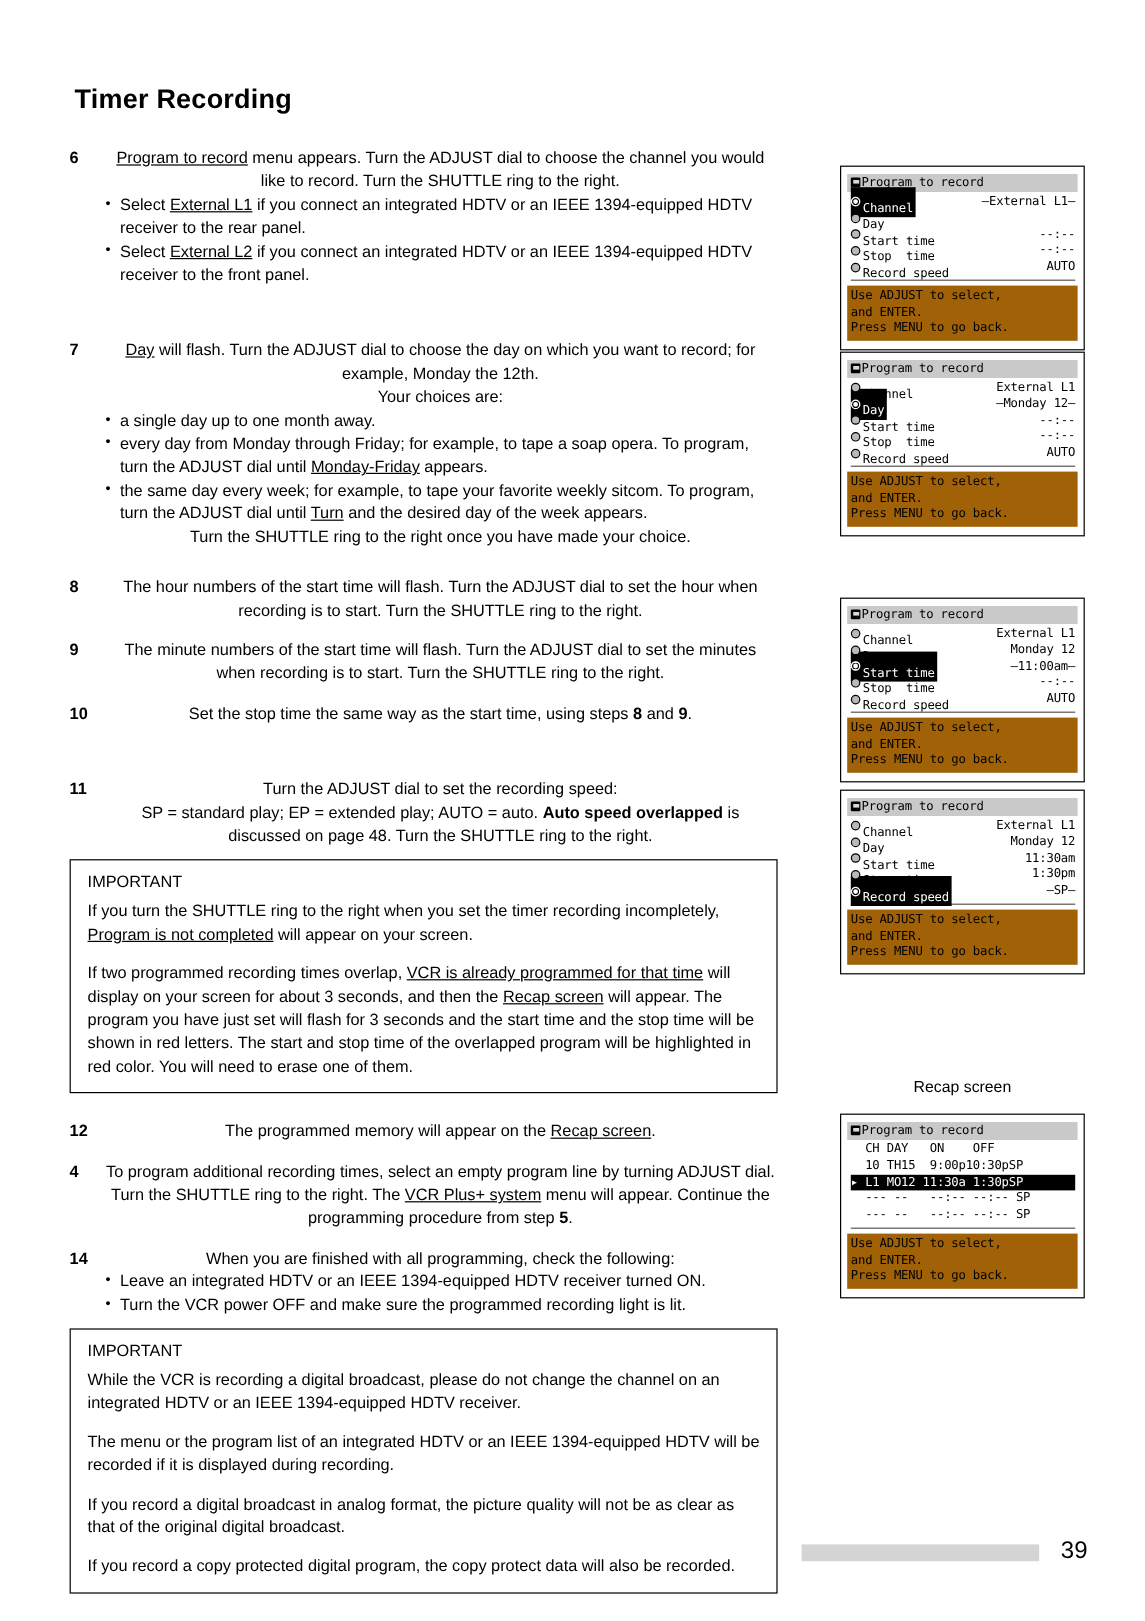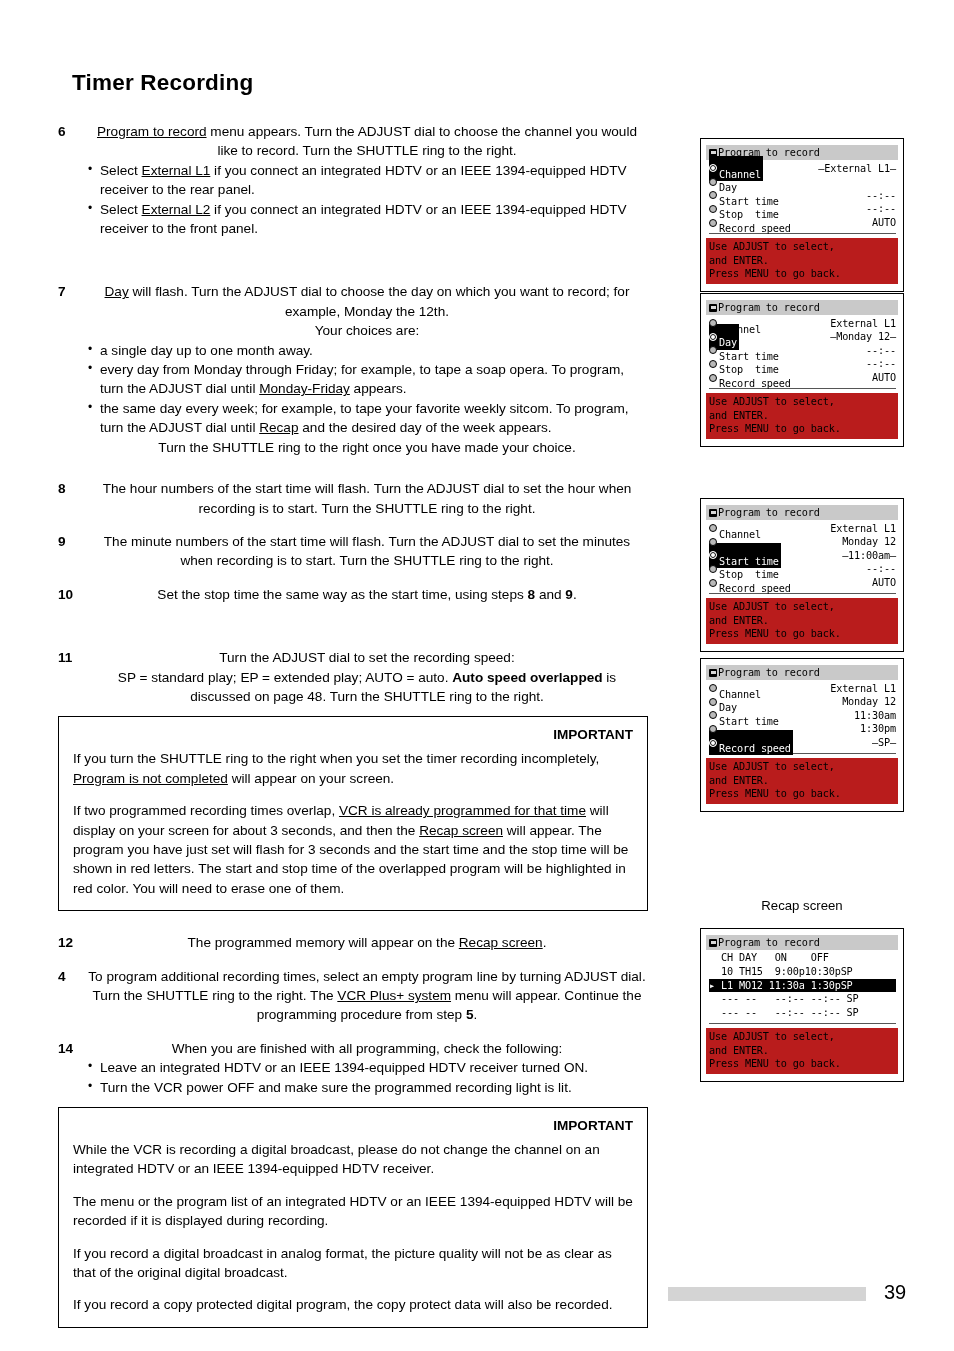--- a/index.html
+++ b/index.html
@@ -12,21 +12,21 @@
     height: 1351px;
     position: relative;
     font-family: "Liberation Sans", sans-serif;
     color: #000000;
     overflow: hidden;
   }
 
   
   #page-title {
     position: absolute;
-    left: 72px;
+    left: 62px;
     top: 70px;
     font-size: 22.5px;
     font-weight: bold;
     letter-spacing: 0.2px;
   }
 
   
   #left-col {
     position: absolute;
     left: 58px;
@@ -83,22 +83,22 @@
   
   .important-box {
     border: 1.5px solid #000;
     box-shadow: 0 0 0 1.5px #fff inset;
     padding: 8px 14px 12px 14px;
     margin-top: 10px;
     margin-bottom: 0px;
     box-sizing: border-box;
   }
   .important-box .imp-title {
-    text-align: right;
-    font-weight: bold;
+    text-align: left;
+    font-weight: normal;
     font-size: 13.6px;
     line-height: 20px;
     margin-bottom: 4px;
   }
   .important-box p {
     margin: 0 0 13px 0;
     font-size: 13.6px;
     line-height: 19.4px;
   }
   .important-box p:last-child { margin-bottom: 0; }
@@ -181,21 +181,21 @@
   .osd-val {
     margin-left: auto;
     flex: 0 0 auto;
     white-space: pre;
   }
   .osd-divider {
     border-top: 1.6px solid #555;
     margin: 4px 2px 4px 3px;
   }
   .osd-help {
-    background: #b91c1c;
+    background: #a16207;
     padding: 2px 3px 3px 3px;
     white-space: pre;
     line-height: 13.4px;
   }
 
   
   .recap-rows { padding: 1px 2px 0 3px; }
   .recap-row {
     white-space: pre;
     height: 13.6px;
@@ -252,21 +252,21 @@
     </div>
     <div class="gap-xl"></div>
     <div class="step">
       <div class="step-num">7</div>
       <div class="step-body">
         <p><span class="u">Day</span> will flash.  Turn the ADJUST dial to choose the day on which you want to record; for example, Monday the 12th.</p>
         <p>Your choices are:</p>
         <ul class="bullets">
           <li>a single day up to one month away.</li>
           <li>every day from Monday through Friday; for example, to tape a soap opera. To program, turn the ADJUST dial until <span class="u">Monday-Friday</span> appears.</li>
-          <li>the same day every week; for example, to tape your favorite weekly sitcom. To program, turn the ADJUST dial until <span class="u">Recap</span> and the desired day of the week appears.</li>
+          <li>the same day every week; for example, to tape your favorite weekly sitcom. To program, turn the ADJUST dial until <span class="u">Turn</span> and the desired day of the week appears.</li>
         </ul>
         <p>Turn the SHUTTLE ring to the right once you have made your choice.</p>
       </div>
     </div>
     <div class="gap-md"></div>
     <div class="step">
       <div class="step-num">8</div>
       <div class="step-body">
         <p>The hour numbers of the start time will flash.  Turn the ADJUST dial to set the hour when recording is to start.  Turn the SHUTTLE ring to the right.</p>
       </div>

